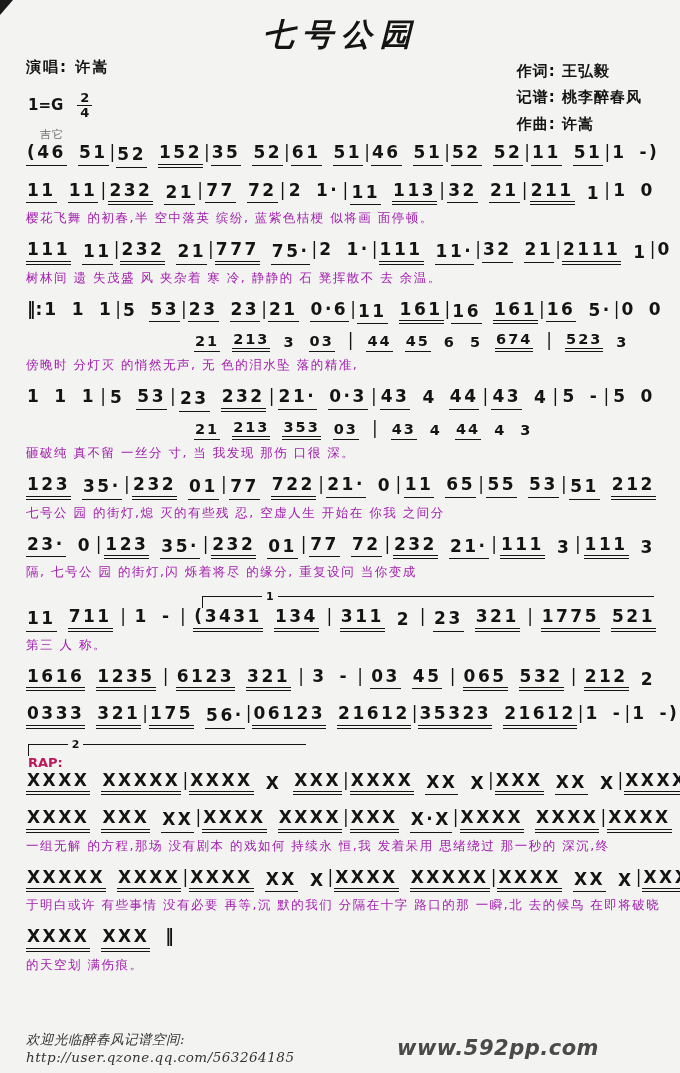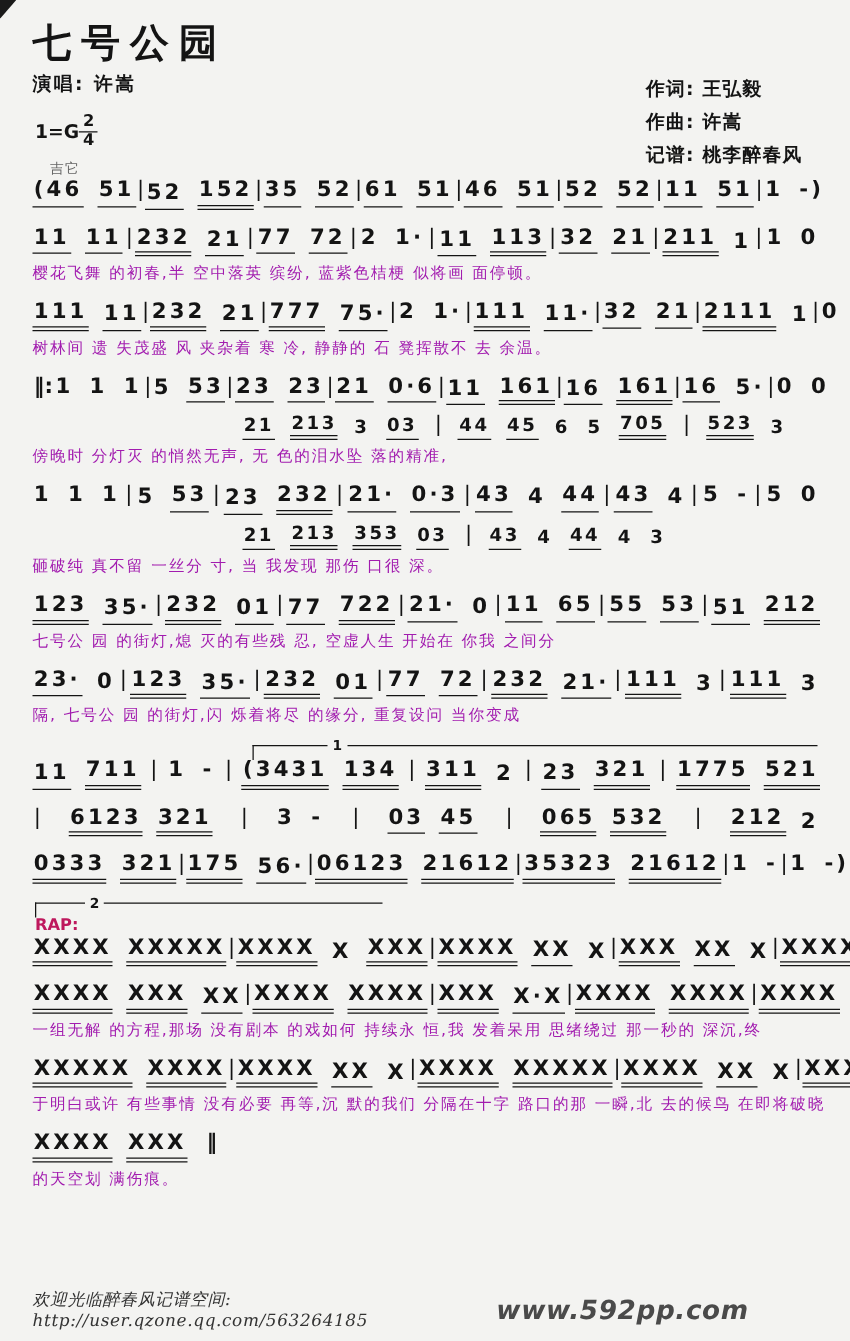--- a/index.html
+++ b/index.html
@@ -5,26 +5,26 @@
   html,body{margin:0;padding:0;}
   body{
     width:680px;height:1073px;overflow:hidden;position:relative;
     background:#f3f3f1;color:#141414;
     font-family:"DejaVu Sans","Liberation Sans",sans-serif;
   }
   .corner-artifact{position:absolute;left:0;top:0;width:13px;height:15px;background:#1a1a1a;
     clip-path:polygon(0 0,100% 0,0 100%);}
   .sheet{padding:10px 24px 0 26px;}
   
-  .title{ font-size:31px;font-weight:bold;letter-spacing:8px;
-    font-family:"DejaVu Serif","Liberation Serif",serif; margin:4px 0 2px 0;}
+  .title{ text-align:center;font-size:31px;font-weight:bold;letter-spacing:8px;
+    font-family:"DejaVu Serif","Liberation Serif",serif; margin:4px 0 2px 0;font-style:italic;}
   .performer{ text-align:left;font-size:15px;font-weight:bold;letter-spacing:2px;margin-top:2px;}
   .credits{ position:absolute;right:38px;top:58px;font-size:15px;font-weight:bold;
     line-height:1.75;letter-spacing:1px;text-align:left;}
-  .keyrow{ margin:14px 0 0 2px;font-size:15px;font-weight:bold;display:flex;align-items:center;}
+  .keyrow{ margin:14px 0 0 2px;font-size:15px;font-weight:bold;display:flex;align-items:center;gap:14px;}
   .frac{display:inline-flex;flex-direction:column;align-items:center;font-size:13px;line-height:1.05;font-weight:bold;}
   .frac .num{border-bottom:1.5px solid #141414;padding:0 3px;}
   
   .score{margin-top:8px;}
   .system{margin-bottom:13px;}
   .sys-label{font-size:11px;color:#666;margin:0 0 1px 14px;letter-spacing:1px;}
   .rap-label{font-size:13px;color:#be185d;font-weight:bold;margin:0 0 1px 2px;}
   .volta-row{position:relative;height:13px;}
   .volta{position:absolute;top:2px;border-top:1.5px solid #141414;border-left:1.5px solid #141414;height:11px;}
   .volta-right{left:28%;right:2px;}
@@ -58,22 +58,22 @@
 
 <div class="corner-artifact"></div>
 
 <div class="sheet">
 
   <div class="title">七号公园</div>
   <div class="performer">演唱: 许嵩</div>
 
   <div class="credits">
     <div>作词: 王弘毅</div>
+    <div>记谱: 桃李醉春风</div>
     <div>作曲: 许嵩</div>
-    <div>记谱: 桃李醉春风</div>
   </div>
 
   <div class="keyrow">
     <span>1=G</span>
     <span class="frac">
       <span class="num">2</span>
       <span>4</span>
     </span>
   </div>
 
@@ -256,21 +256,21 @@
         <div class="subvoice-row">
           <span class="tok u1">21</span>
           <span class="tok u2">213</span>
           <span class="tok">3</span>
           <span class="tok u1">03</span>
           <span class="bar">|</span>
           <span class="tok u1">44</span>
           <span class="tok u1">45</span>
           <span class="tok">6</span>
           <span class="tok">5</span>
-          <span class="tok u2">705</span>
+          <span class="tok u2">674</span>
           <span class="bar">|</span>
           <span class="tok u2">523</span>
           <span class="tok">3</span>
         </div>
         <div class="lyrics">傍晚时  分灯灭  的悄然无声,  无  色的泪水坠  落的精准,</div>
       </div>
       <div class="system">
         <div class="notes-row">
           <span class="measure">
             <span class="tok">1</span>
@@ -436,23 +436,28 @@
           <span class="measure">
             <span class="tok u1">23</span>
             <span class="tok u2">321</span>
           </span>
           <span class="bar">|</span>
           <span class="measure">
             <span class="tok u2">1775</span>
             <span class="tok u2">521</span>
           </span>
         </div>
-      </div>
-      <div class="system">
-        <div class="notes-row">
+        <div class="lyrics">第三 人 称。</div>
+      </div>
+      <div class="system">
+        <div class="notes-row">
+          <span class="measure">
+            <span class="tok u2">1616</span>
+            <span class="tok u2">1235</span>
+          </span>
           <span class="bar">|</span>
           <span class="measure">
             <span class="tok u2">6123</span>
             <span class="tok u2">321</span>
           </span>
           <span class="bar">|</span>
           <span class="measure">
             <span class="tok">3</span>
             <span class="tok">-</span>
           </span>

